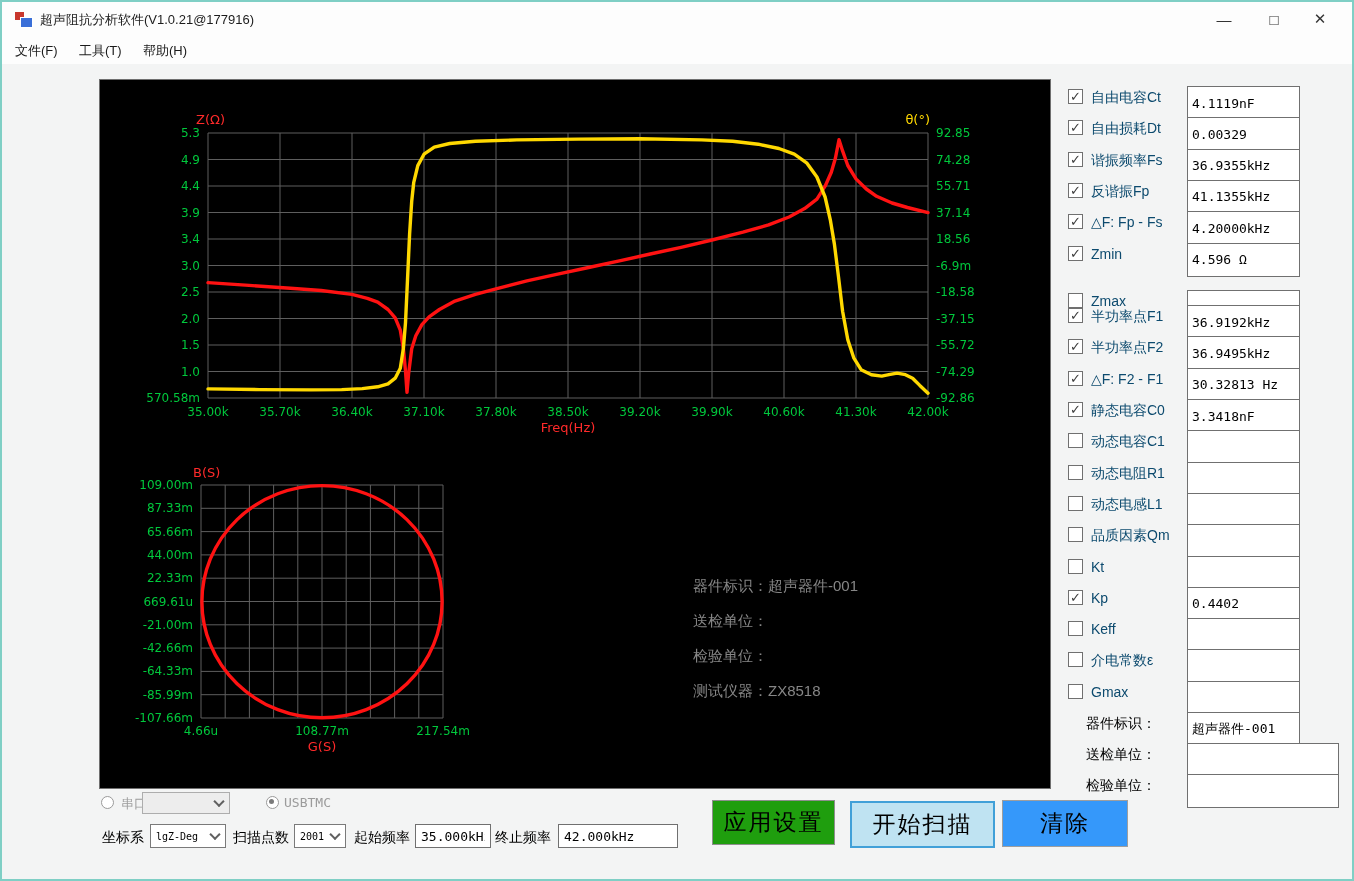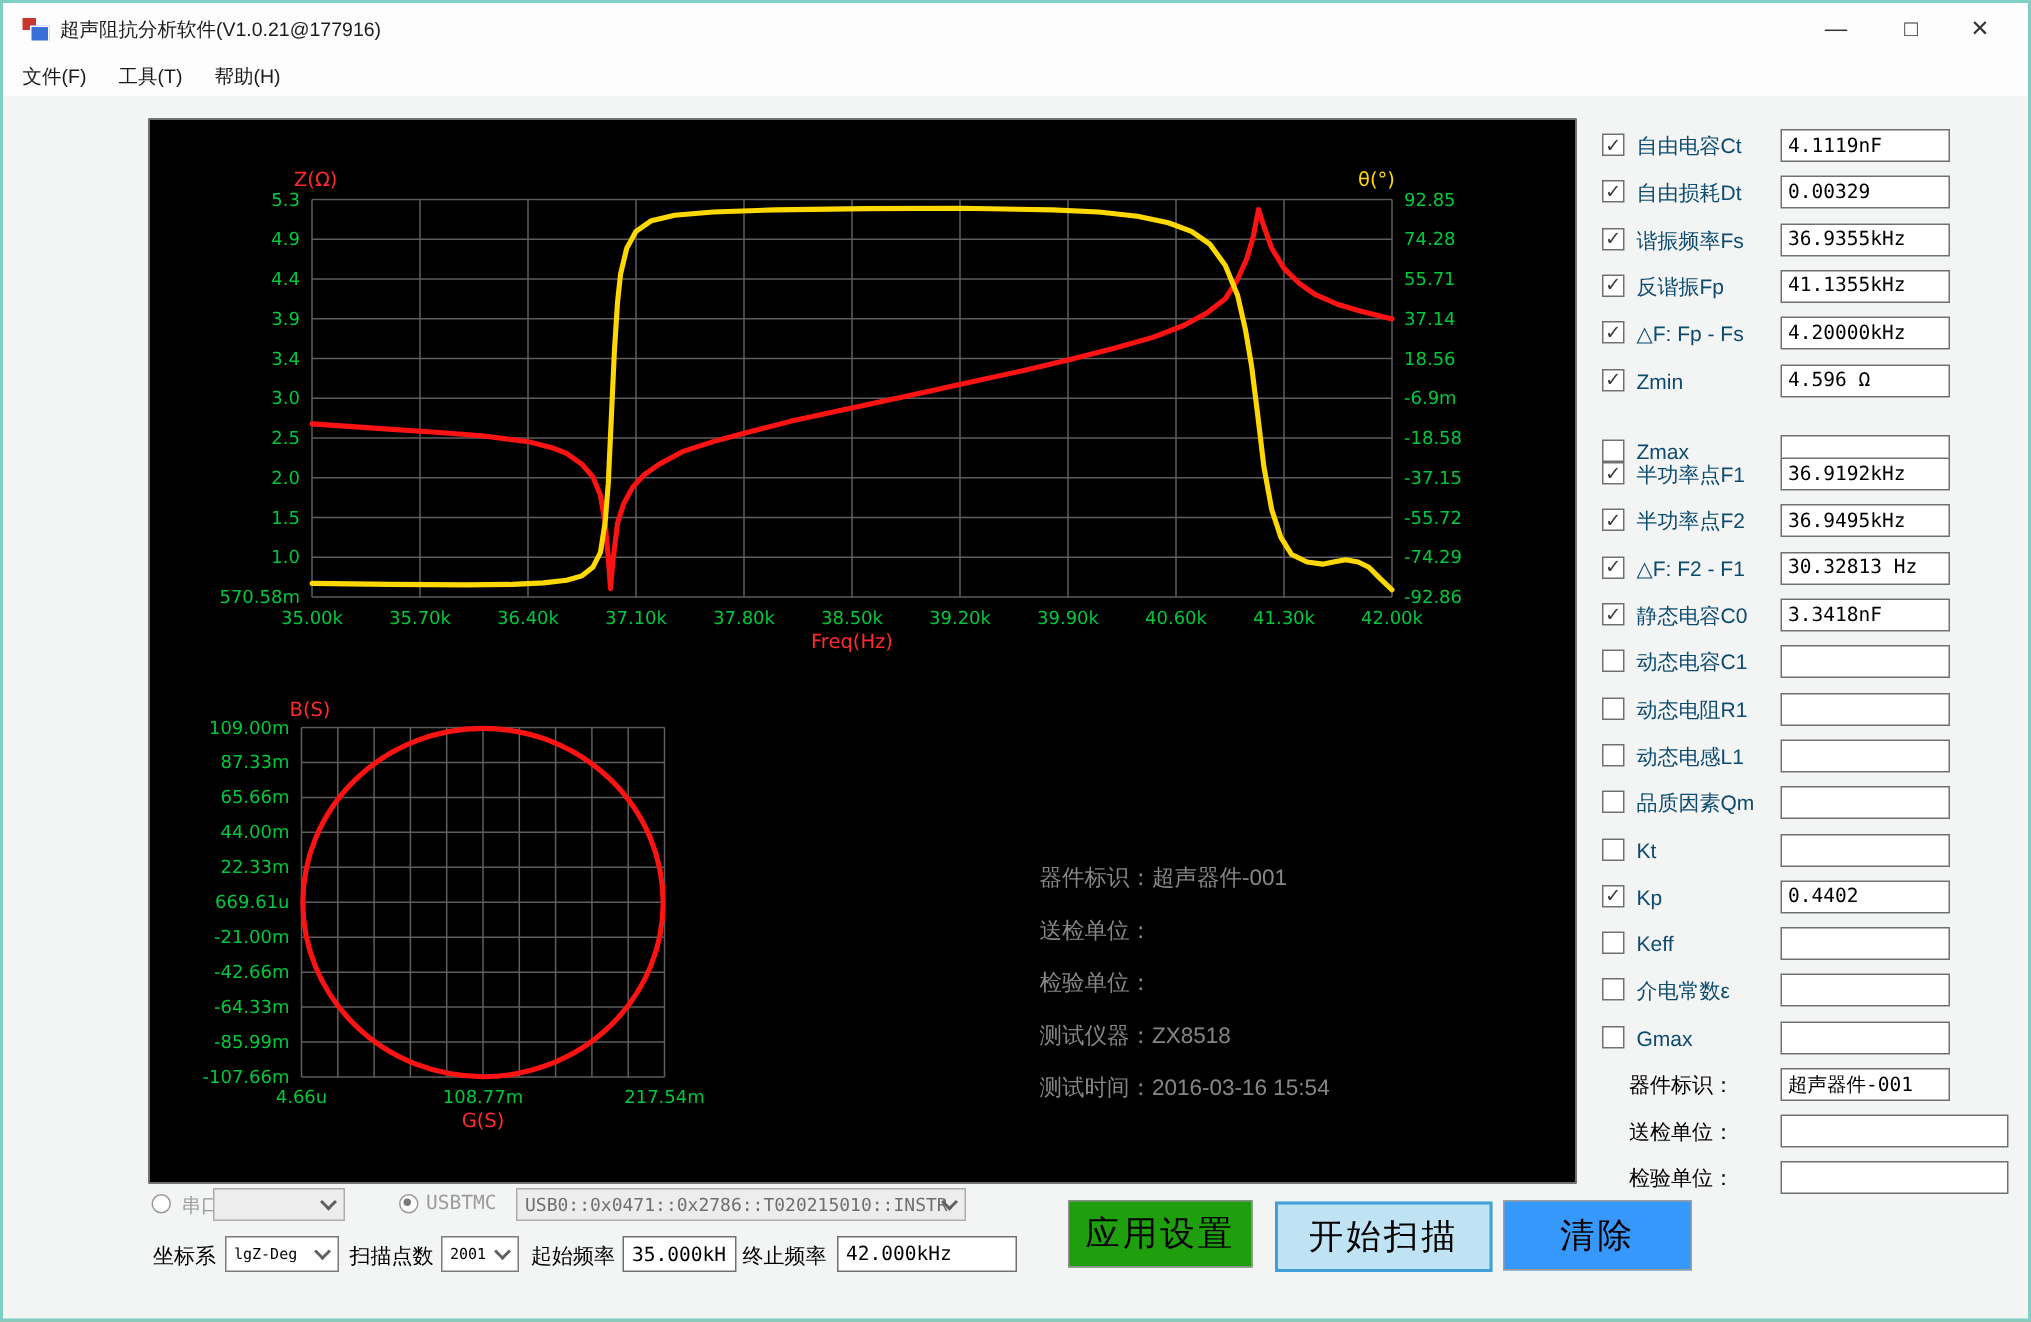--- a/index.html
+++ b/index.html
@@ -12,21 +12,21 @@
   .win-btn{position:absolute;top:0;width:46px;height:34px;display:flex;align-items:center;justify-content:center;font-size:15px;color:#333;cursor:default;}
   .menubar{position:absolute;left:0;top:34px;right:0;height:28px;background:#fdfdfd;}
   .menu-item{position:absolute;top:6px;font-size:13px;color:#1a1a1a;white-space:nowrap;}
   .chart-panel{position:absolute;left:97px;top:77px;width:952px;height:710px;background:#000;border:1px solid #6f6f6f;box-sizing:border-box;}
   .info-overlay{position:absolute;left:593px;top:488px;color:#868686;font-size:15px;line-height:35px;white-space:nowrap;}
   
   .right-panel{position:absolute;left:1062px;top:77px;width:285px;height:730px;}
   .prow{position:absolute;left:0;height:22px;width:100%;}
   .cb{position:absolute;left:4px;top:3px;width:15px;height:15px;border:1px solid #707070;background:#fff;display:flex;align-items:center;justify-content:center;font-size:13px;color:#3c3c3c;box-sizing:border-box;}
   .plabel{position:absolute;left:27px;top:3px;font-size:14px;color:#0c4a6e;white-space:nowrap;}
-  .pfield{position:absolute;left:123px;top:0;width:113px;height:22px;background:#fff;border:1px solid #707070;box-sizing:border-box;font-size:13px;font-family:"DejaVu Sans Mono",monospace;color:#000;padding:4px 4px;}
+  .pfield{position:absolute;left:123px;top:0;width:113px;height:22px;background:#fff;border:1px solid #707070;box-sizing:border-box;font-size:13px;font-family:"DejaVu Sans Mono",monospace;color:#000;padding:16px 4px;}
   .dlabel{position:absolute;left:22px;top:3px;font-size:14px;color:#000;white-space:nowrap;}
   
   .lab{position:absolute;font-size:14px;color:#000;white-space:nowrap;}
   .glab{position:absolute;font-size:13px;color:#9b9b9b;white-space:nowrap;}
   .radio{position:absolute;width:13px;height:13px;border:1px solid #9a9a9a;border-radius:50%;background:#fff;box-sizing:border-box;}
   .radio.selected::after{content:"";position:absolute;left:2px;top:2px;width:5px;height:5px;border-radius:50%;background:#7a7a7a;}
   .combo{position:absolute;background:#fff;border:1px solid #7a7a7a;box-sizing:border-box;font-size:10px;font-family:"DejaVu Sans Mono",monospace;color:#000;display:flex;align-items:center;padding:0 18px 0 5px;white-space:nowrap;overflow:hidden;}
   .combo .chev{position:absolute;right:6px;top:50%;width:6px;height:6px;border-right:2px solid #606060;border-bottom:2px solid #606060;transform:translateY(-70%) rotate(45deg);}
   .combo.disabled{background:#ededed;color:#6f6f6f;border-color:#adadad;}
   .field{position:absolute;background:#fff;border:1px solid #707070;box-sizing:border-box;font-size:13px;font-family:"DejaVu Sans Mono",monospace;color:#000;padding:0 5px;}
@@ -165,21 +165,20 @@
           <text x="93" y="397" text-anchor="start" class="axis-red">B(S)</text>
           <text x="222" y="671" text-anchor="middle" class="axis-red">G(S)</text>
           <ellipse cx="222.0" cy="521.7" rx="120.1" ry="116.1" fill="none" stroke="#ff1212" stroke-width="3.4"></ellipse>
         </g>
       </svg>
     <div class="info-overlay">
       <div>器件标识：超声器件-001</div>
       <div>送检单位：</div>
       <div>检验单位：</div>
       <div>测试仪器：ZX8518</div>
-      <div>测试时间：2016-03-16 15:54</div>
     </div>
   </div>
 
   <div class="right-panel">
     <div id="param-rows">
         <div class="prow" style="top: 7px;">
           <span class="cb">✓</span>
           <span class="plabel">自由电容Ct</span>
           <input class="pfield" value="4.1119nF" style="">
         </div>
@@ -294,24 +293,20 @@
   </div>
 
   <span class="radio" style="left:99px;top:794px"></span>
   <span class="glab" style="left:119px;top:793px">串口</span>
   <div class="combo disabled" style="left:140px;top:790px;width:88px;height:22px">
     <span></span>
       <span class="chev"></span>
   </div>
   <span class="radio selected" style="left:264px;top:794px"></span>
   <span class="glab" style="left:282px;top:793px;font-family:'DejaVu Sans Mono',monospace">USBTMC</span>
-  <div class="combo disabled" style="left:342px;top:790px;width:300px;height:22px;font-size:12px">
-    <span>USB0::0x0471::0x2786::T020215010::INSTR</span>
-      <span class="chev"></span>
-  </div>
 
   <span class="lab" style="left:100px;top:827px">坐标系</span>
   <div class="combo" style="left:148px;top:822px;width:76px;height:24px">
     <span>lgZ-Deg</span>
       <span class="chev"></span>
   </div>
   <span class="lab" style="left:231px;top:827px">扫描点数</span>
   <div class="combo" style="left:292px;top:822px;width:52px;height:24px">
     <span>2001</span>
       <span class="chev"></span>

